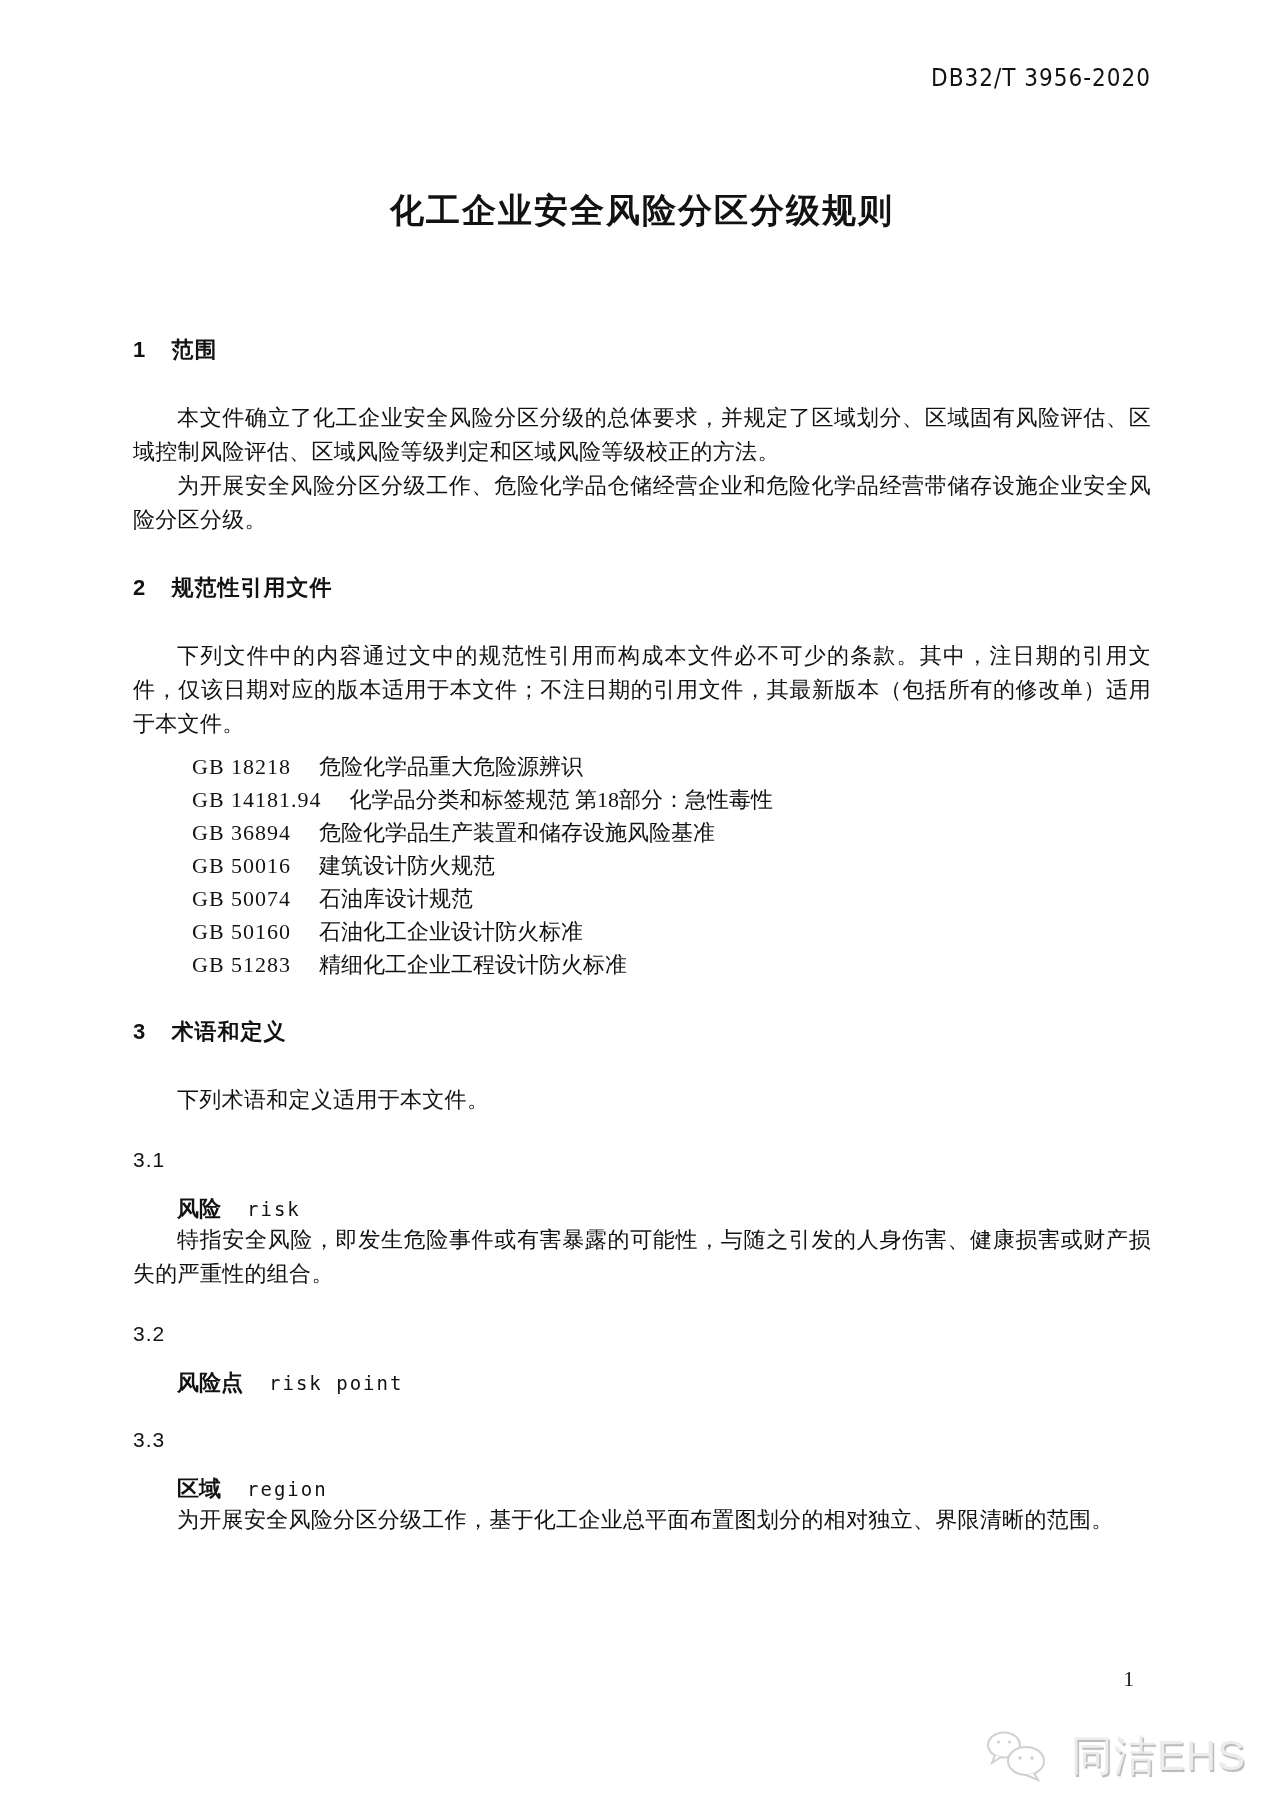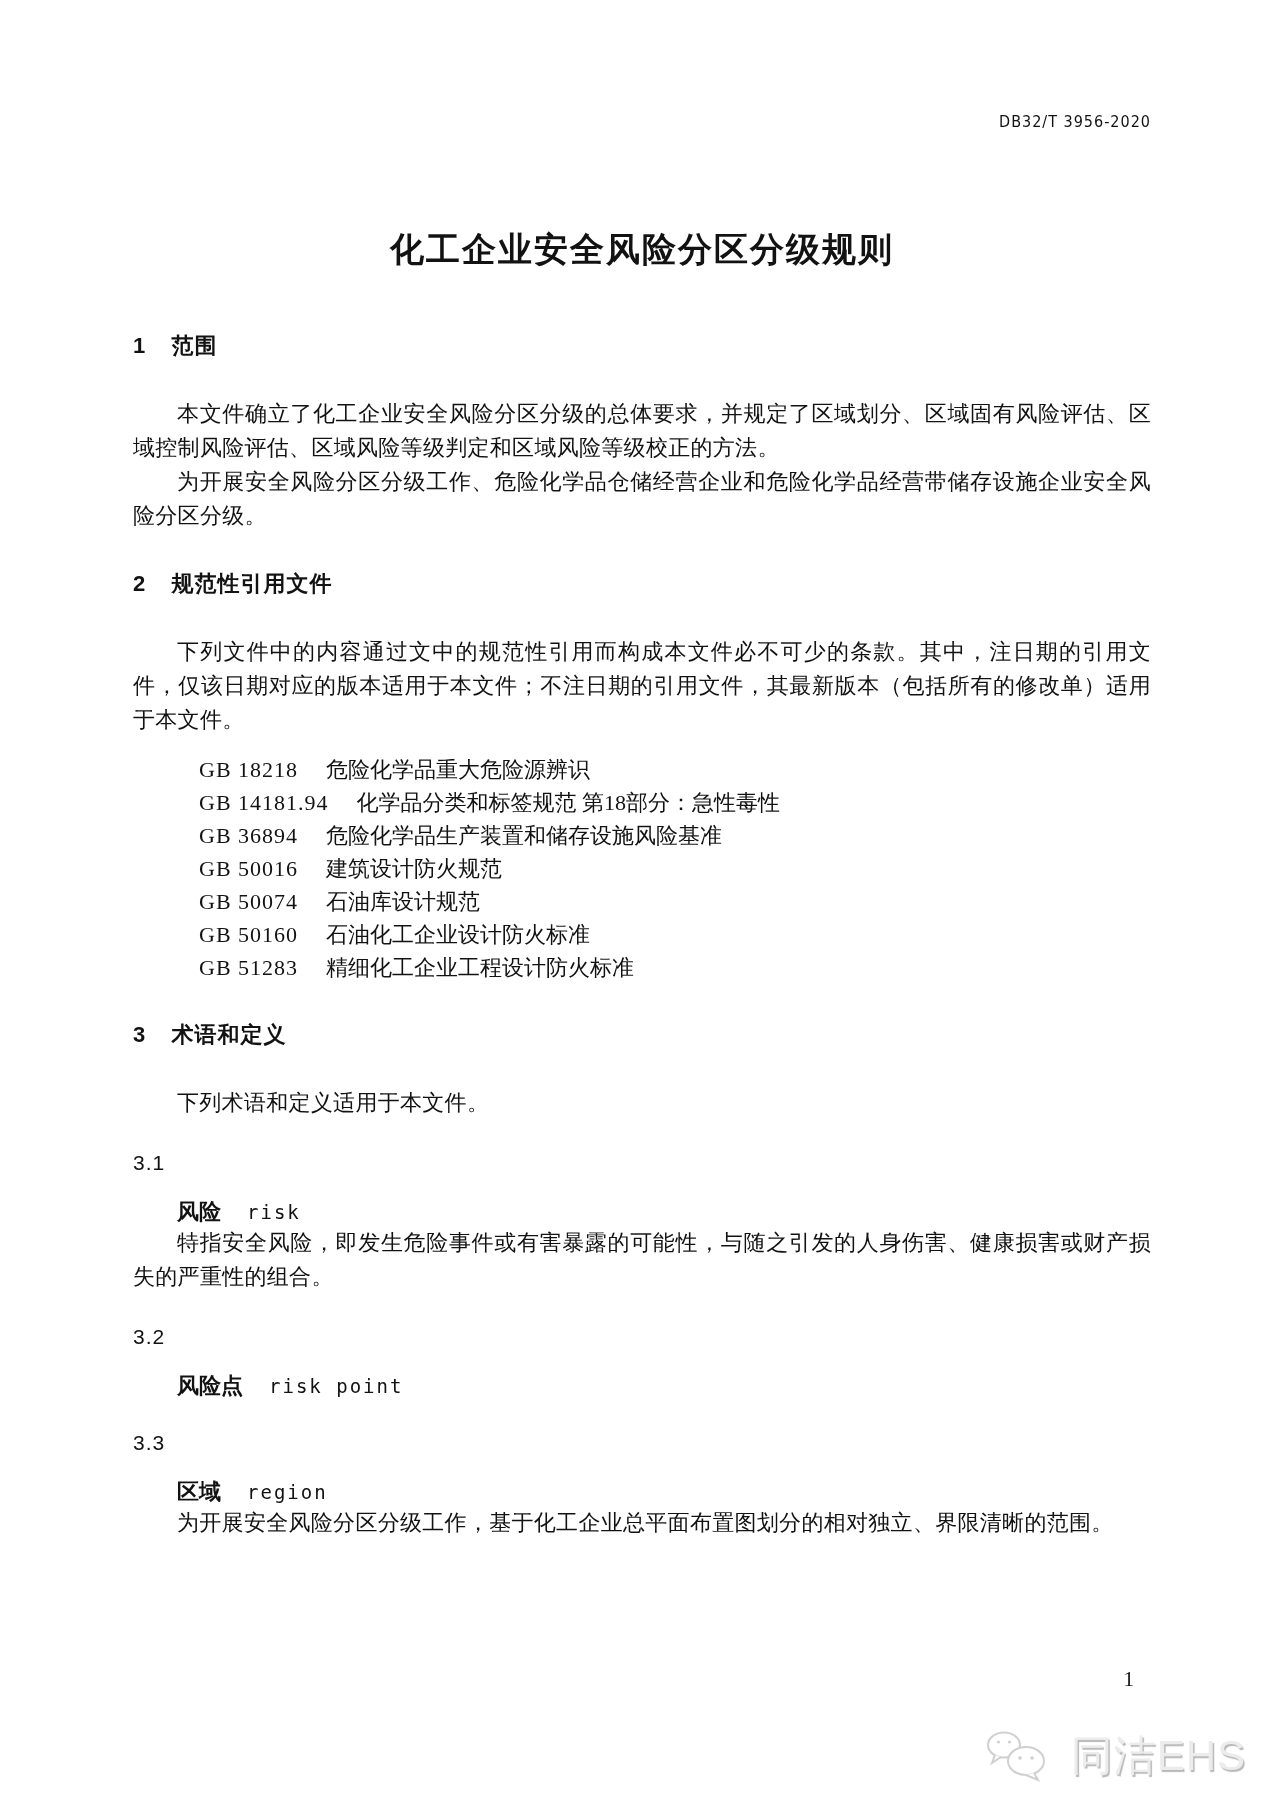--- a/index.html
+++ b/index.html
@@ -12,54 +12,54 @@
     font-family: "Liberation Serif", "DejaVu Serif", serif;
     overflow: hidden;
   }
   .content {
     position: absolute;
     left: 133px;
     top: 0;
     width: 1018px;
   }
   .doc-number {
-    padding-top: 112px;
+    padding-top: 64px;
     text-align: right;
     font-family: "DejaVu Sans", "Liberation Sans", sans-serif;
-    font-size: 16px;
+    font-size: 24px;
     letter-spacing: 1px;
     font-stretch: condensed;
   }
   .title {
     margin: 96px 0 0 0;
     text-align: center;
     font-family: "Liberation Sans", "DejaVu Sans", sans-serif;
     font-weight: bold;
     font-size: 34px;
     letter-spacing: 2px;
   }
   .heading {
     margin-top: 36px;
     margin-bottom: 36px;
     font-family: "Liberation Sans", "DejaVu Sans", sans-serif;
     font-weight: bold;
     font-size: 22px;
     letter-spacing: 1px;
   }
-  .heading.first { margin-top: 58px; }
+  .heading.first { margin-top: 101px; }
   .h-num { display: inline-block; margin-right: 18px; }
   p.body {
     margin: 0;
     font-size: 22px;
     line-height: 34px;
     text-align: justify;
     letter-spacing: 0.3px;
   }
   .indent { text-indent: 44px; }
-  .ref-list { margin: 16px; }
+  .ref-list { margin: 9px; }
   .ref {
     padding-left: 50px;
     font-size: 22px;
     line-height: 33px;
     white-space: nowrap;
   }
   .ref-code { display: inline-block; margin-right: 28px; letter-spacing: 1px; }
   .term-num {
     margin-top: 30px;
     font-family: "Liberation Sans", "DejaVu Sans", sans-serif;

